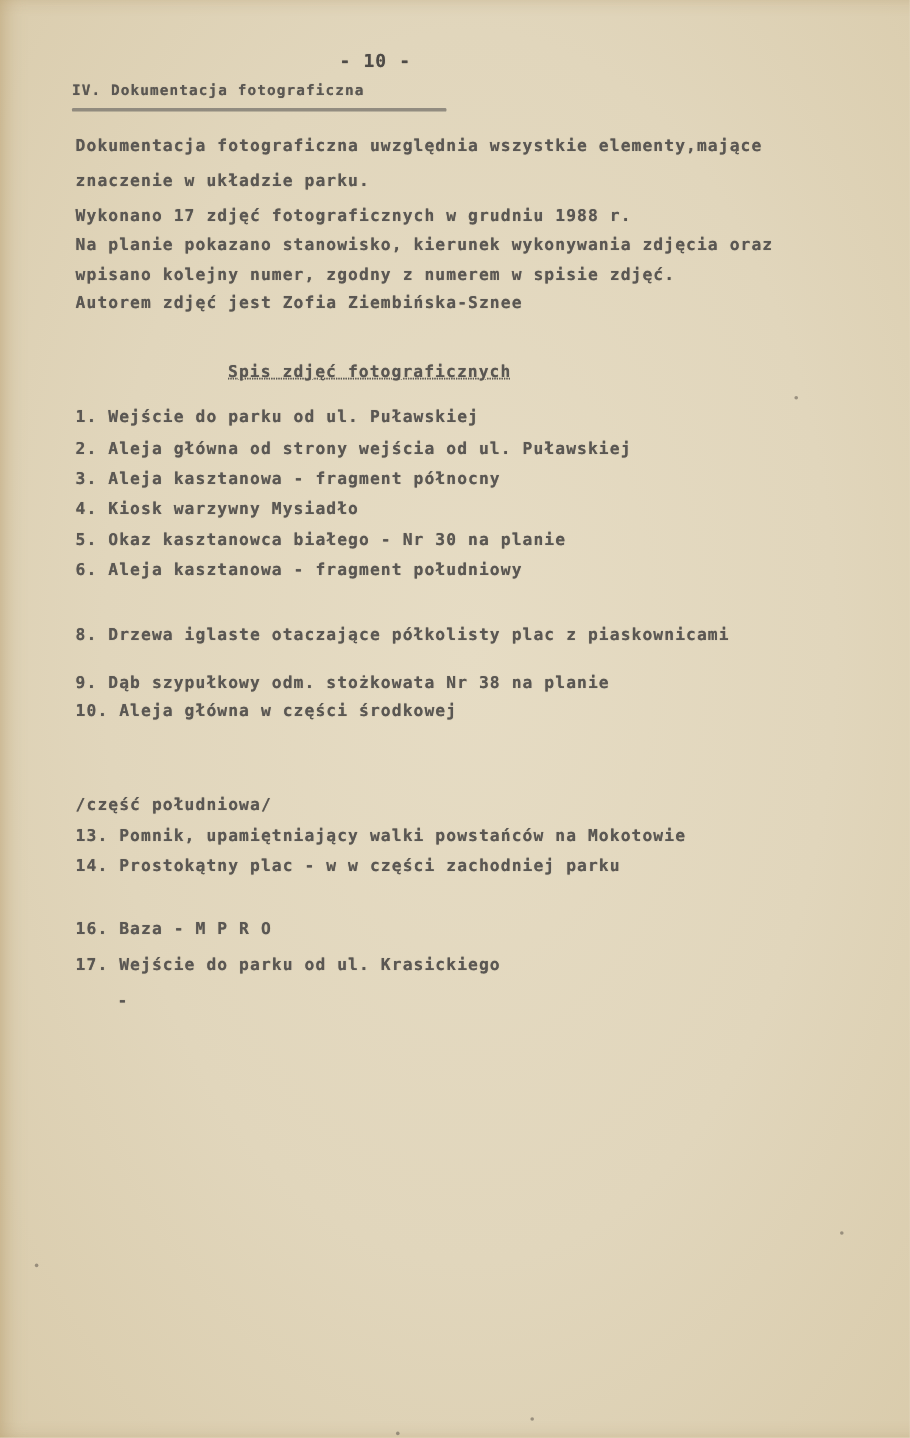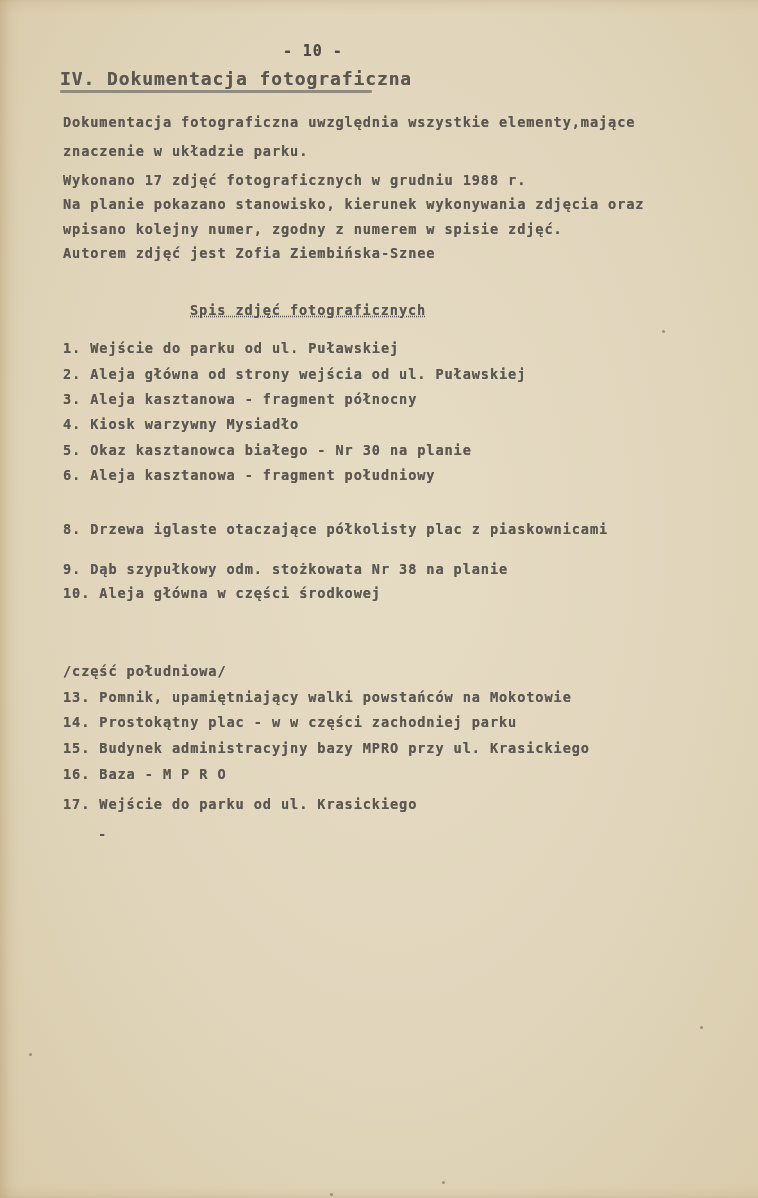--- a/index.html
+++ b/index.html
@@ -24,21 +24,21 @@
     .t {
       position: absolute;
       white-space: nowrap;
       font-size: 13.6px;
       letter-spacing: 0.9px;
       font-weight: bold;
       color: #5a5753;
       text-shadow: 0 0 0.6px rgba(60,55,50,0.6);
     }
     .page-number { left: 283px; top: 42px; font-size: 15px; color: #4e4b47; }
-    .section-title { left: 60px; top: 68px; font-size: 18px; }
+    .section-title { left: 60px; top: 68px; font-size: 12px; }
     .section-underline {
       position: absolute; left: 60px; top: 90px; width: 312px; height: 3px;
       background: #77736c; opacity: 0.75; border-radius: 1px;
     }
     .para { left: 63px; }
     .list-title { left: 190px; top: 302px; text-decoration: underline; text-decoration-style: dotted; }
     .item { left: 63px; }
     .dash { left: 98px; top: 826px; }
     .speck { position: absolute; width: 3px; height: 3px; border-radius: 50%; background: #6b6359; opacity: 0.6; }
   </style>
@@ -66,21 +66,20 @@
   <div class="t item" style="top:391px;">3. Aleja kasztanowa - fragment północny</div>
   <div class="t item" style="top:416px;">4. Kiosk warzywny Mysiadło</div>
   <div class="t item" style="top:442px;">5. Okaz kasztanowca białego - Nr 30 na planie</div>
   <div class="t item" style="top:467px;">6. Aleja kasztanowa - fragment południowy</div>
   <div class="t item" style="top:521px;">8. Drzewa iglaste otaczające półkolisty plac z piaskownicami</div>
   <div class="t item" style="top:561px;">9. Dąb szypułkowy odm. stożkowata Nr 38 na planie</div>
   <div class="t item" style="top:585px;">10. Aleja główna w części środkowej</div>
   <div class="t item" style="top:663px;">    /część południowa/</div>
   <div class="t item" style="top:689px;">13. Pomnik, upamiętniający walki powstańców na Mokotowie</div>
   <div class="t item" style="top:714px;">14. Prostokątny plac - w w części zachodniej parku</div>
-  <div class="t item" style="top:740px;">15. Budynek administracyjny bazy MPRO przy ul. Krasickiego</div>
   <div class="t item" style="top:766px;">16. Baza - M P R O</div>
   <div class="t item" style="top:796px;">17. Wejście do parku od ul. Krasickiego</div>
 
   <div class="t dash">-</div>
 
   <div class="speck" style="left:662px; top:330px;"></div>
   <div class="speck" style="left:29px; top:1053px;"></div>
   <div class="speck" style="left:700px; top:1026px;"></div>
   <div class="speck" style="left:330px; top:1193px;"></div>
   <div class="speck" style="left:442px; top:1181px;"></div>

